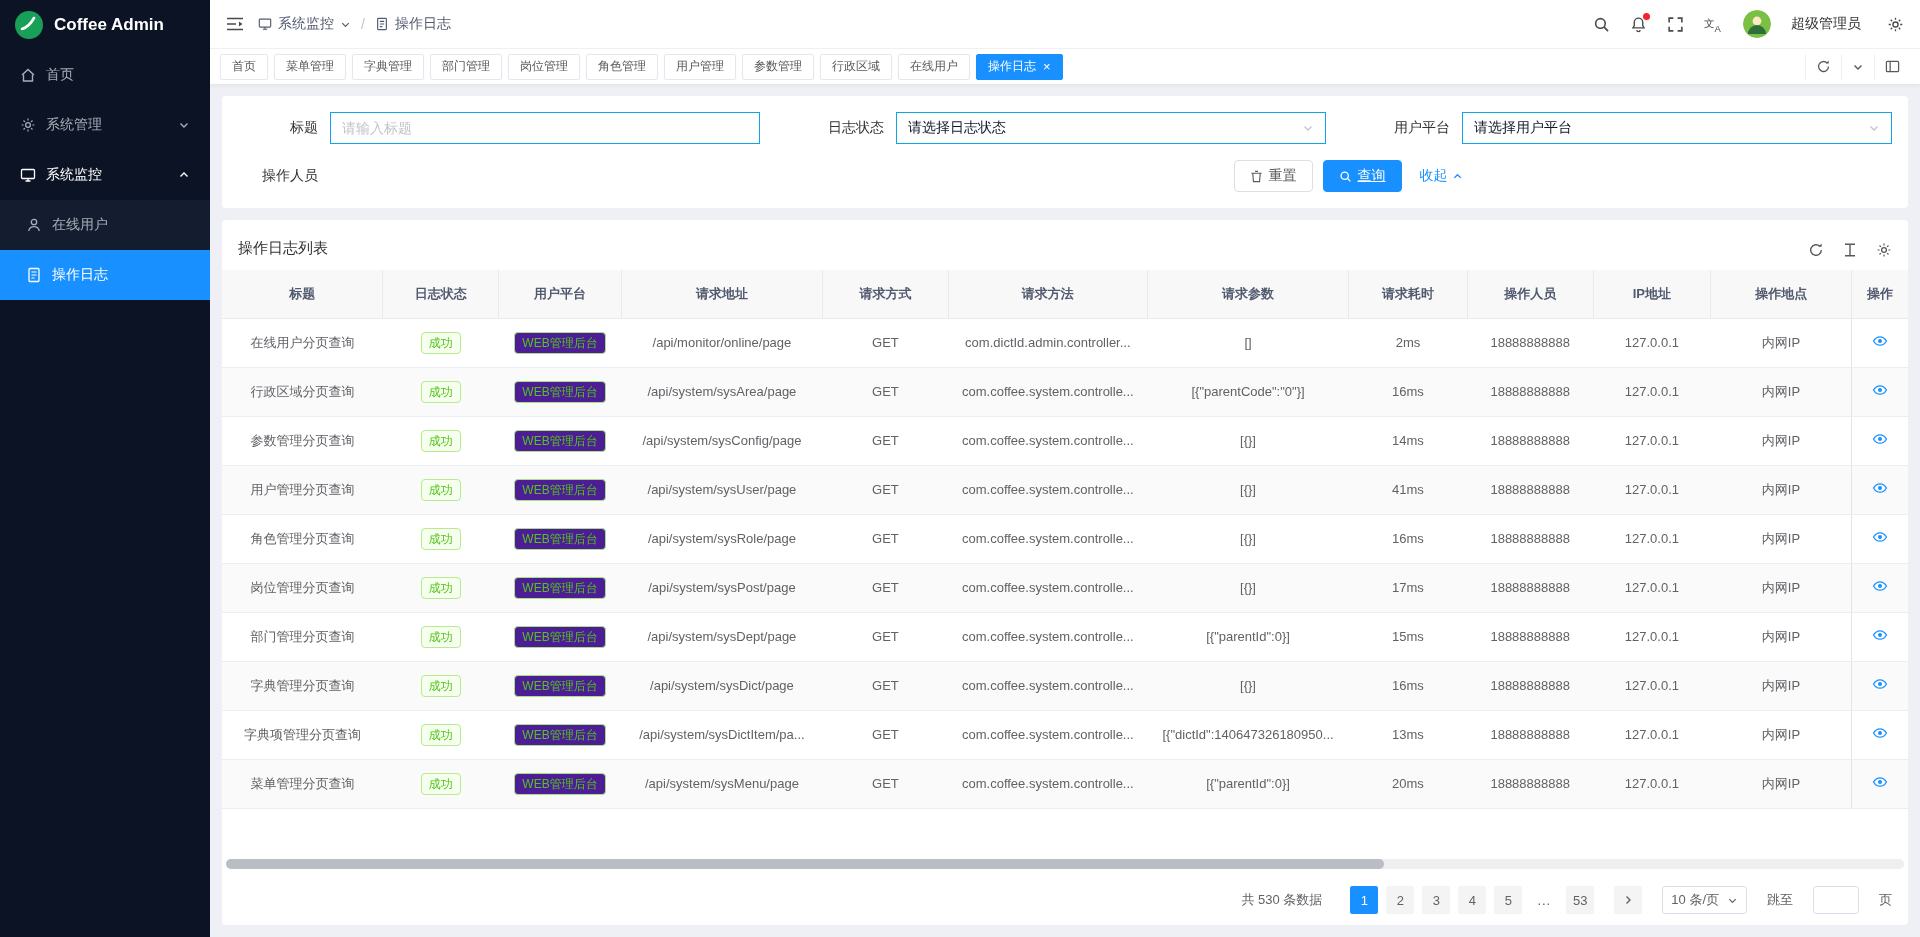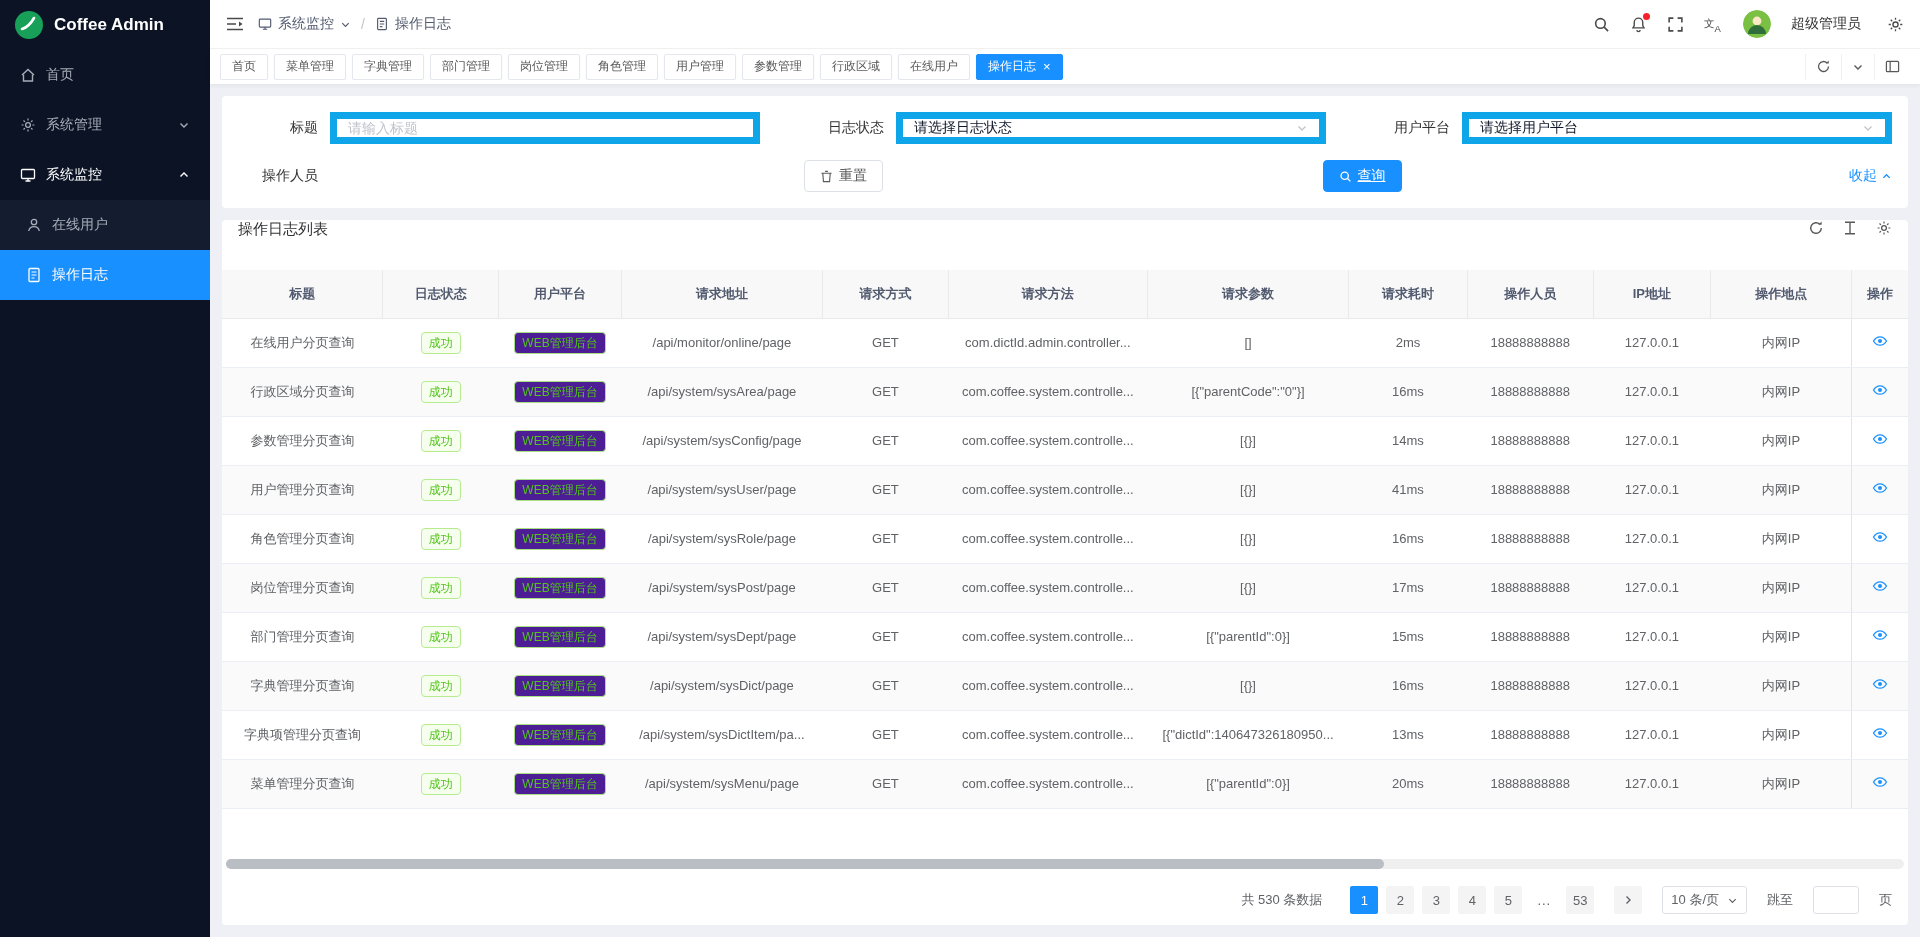--- a/index.html
+++ b/index.html
@@ -39,34 +39,34 @@
   .tab-tools{ display:flex; align-items:center; gap:0; color:#595959; }
   .tab-tool{ padding:0 10px; height:26px; display:flex; align-items:center; cursor:pointer; border-left:1px solid #f0f0f0; }
 
   .content{ flex:1; min-height:0; padding:12px; display:flex; flex-direction:column; gap:12px; overflow:hidden; }
 
   
   .filter-card{ background:#fff; border-radius:4px; padding:16px; }
   .filter-grid{ display:grid; grid-template-columns:repeat(3,1fr); column-gap:44px; row-gap:16px; }
   .form-item{ display:flex; align-items:center; min-width:0; }
   .form-label{ width:80px; flex-shrink:0; text-align:right; margin-right:12px; font-size:14px; color:#333; }
-  .input,.select{ flex:1; min-width:0; height:32px; border:7px solid #0ea5e9; border-radius:0; padding:0 11px; font-size:14px; color:#333; background:#fff; }
+  .input,.select{ flex:1; min-width:0; height:32px; border:1px solid #0ea5e9; border-radius:0; padding:0 11px; font-size:14px; color:#333; background:#fff; }
   input.input{ outline:none; }
   input.input::placeholder{ color:#bfc3cc; }
   .select{ display:flex; align-items:center; cursor:pointer; }
   .select .ph{ flex:1; color:#0f172a; overflow:hidden; white-space:nowrap; }
   .select .chev-i{ color:#c0c4cc; }
-  .actions{ grid-column:2 / 4; display:flex; justify-content:space-between; align-items:center; gap:10px; }
+  .actions{ grid-column:2 / 4; display:flex; justify-content:center; align-items:center; gap:10px; }
   .btn{ height:32px; padding:0 15px; border-radius:4px; font-size:14px; display:inline-flex; align-items:center; gap:6px; cursor:pointer; border:1px solid #dcdfe6; background:#fff; color:#595959; }
   .btn-primary{ background:var(--accent); border-color:var(--accent); color:#fff;text-decoration:underline; }
   .link{ color:var(--accent); font-size:14px; display:inline-flex; align-items:center; gap:4px; cursor:pointer; margin-left:8px; }
 
   
   .table-card{ background:#fff; border-radius:4px; flex:1; min-height:0; display:flex; flex-direction:column; overflow:hidden; }
-  .card-header{ height:50px; flex-shrink:0; display:flex; align-items:flex-start; padding:0 16px; }
+  .card-header{ height:50px; flex-shrink:0; display:flex; align-items:flex-end; padding:12px 16px; }
   .card-title{ font-size:15px; color:#303133; }
   .card-tools{ margin-left:auto; display:flex; gap:18px; color:#595959; }
   table{ width:100%; border-collapse:collapse; table-layout:fixed; font-size:13px; color:#606266; }
   thead th{ background:#f8f8f9; height:48px; font-weight:600; color:#515a6e; border-bottom:1px solid #e8eaec; border-right:1px solid #e8eaec; padding:0 8px; white-space:nowrap; overflow:hidden; }
   thead th:last-child{ border-right:none; }
   tbody td{ height:49px; text-align:center; border-bottom:1px solid #ebeef5; padding:0 8px; white-space:nowrap; overflow:hidden; text-overflow:ellipsis; }
   tbody tr:nth-child(even){ background:#fafafa; }
   .op-col{ border-left:1px solid #e0e3e8 !important; box-shadow:-5px 0 6px rgba(0,0,0,.04); }
   .badge{ display:inline-block; font-size:12px; line-height:18px; padding:1px 7px; border-radius:4px; }
   .badge-success{ color:var(--success); background:#f6ffed; border:1px solid #b7eb8f; }

